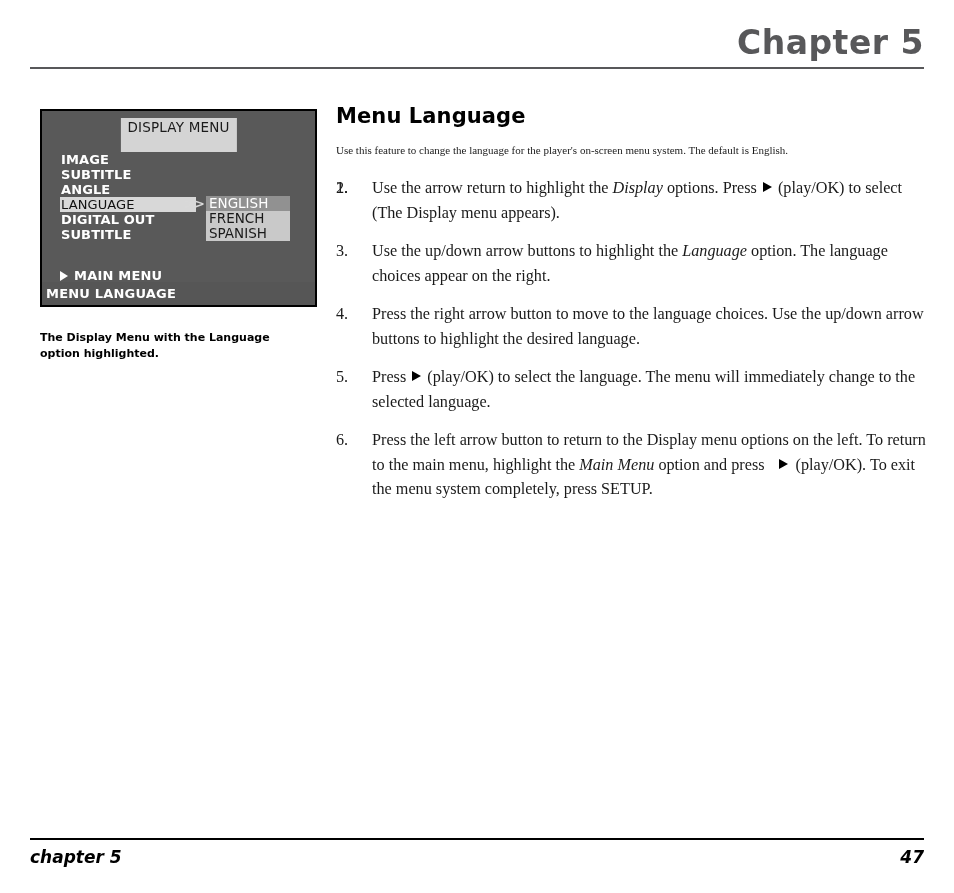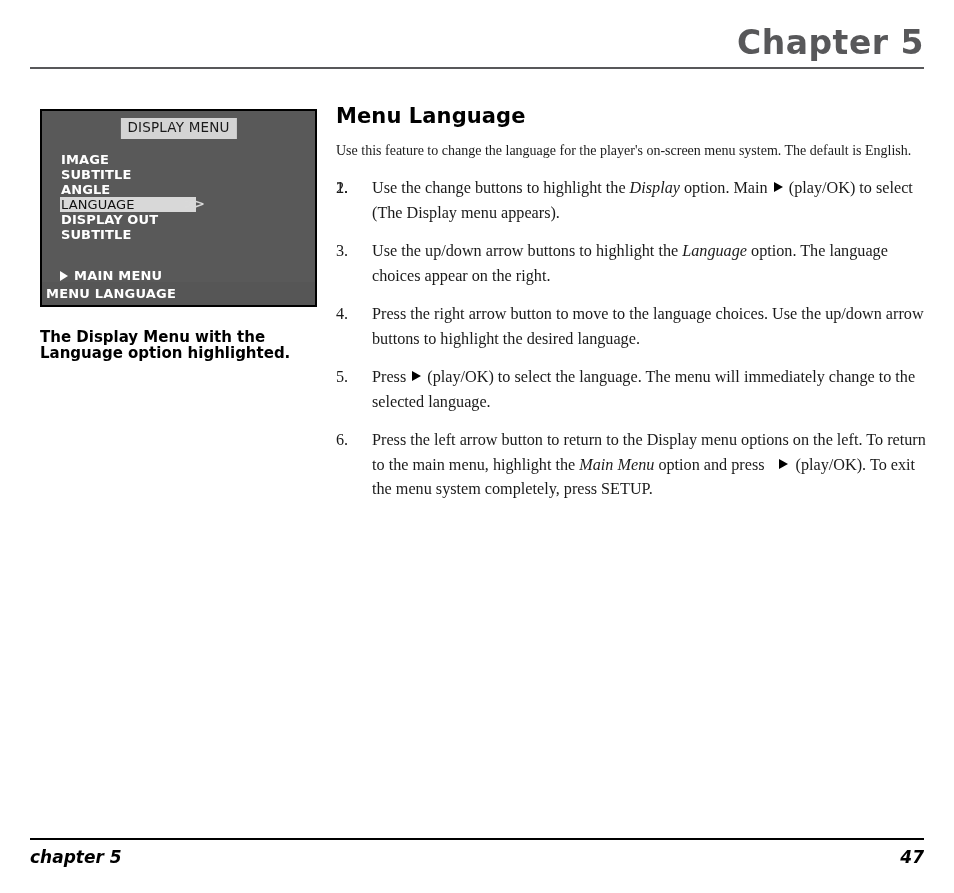--- a/index.html
+++ b/index.html
@@ -64,21 +64,21 @@
   .osd-title {
     position: absolute;
     left: 50%;
     transform: translateX(-50%);
     top: 7px;
     background: #d4d4d4;
     color: #1a1a1a;
     font-size: 13.5px;
     font-weight: normal;
     letter-spacing: 0.2px;
-    padding: 1px 7px 4px 7px;
+    padding: 1px 7px 17px 7px;
     white-space: nowrap;
   }
 
   .osd-list {
     position: absolute;
     left: 18px;
     top: 41px;
     width: 136px;
   }
   .osd-item {
@@ -168,21 +168,21 @@
     align-items: center;
     padding-left: 4px;
     box-sizing: border-box;
     white-space: nowrap;
   }
 
   .caption {
     margin-top: 23px;
     width: 256px;
     font-family: "DejaVu Sans", "Liberation Sans", sans-serif;
-    font-size: 15px;
+    font-size: 11px;
     font-weight: bold;
     line-height: 15.5px;
     color: #000000;
   }
 
   
   .article {
     position: absolute;
     left: 336px;
     top: 104px;
@@ -192,21 +192,21 @@
     margin: 0 0 11px 0;
     font-family: "DejaVu Sans", "Liberation Sans", sans-serif;
     font-size: 21px;
     font-weight: bold;
     letter-spacing: 0.1px;
     color: #000000;
     line-height: 25px;
   }
   .intro {
     margin: 0 0 15px 0;
-    font-size: 14px;
+    font-size: 11px;
     line-height: 21px;
     color: #1a1a1a;
   }
   ol.steps {
     margin: 0;
     padding: 0;
     list-style: none;
   }
   ol.steps li {
     position: relative;
@@ -273,26 +273,31 @@
 <div class="osd-wrap">
   <div class="osd">
 
     <div class="osd-title">DISPLAY MENU</div>
 
     <div class="osd-list">
       <div class="osd-item">IMAGE</div>
       <div class="osd-item">SUBTITLE</div>
       <div class="osd-item">ANGLE</div>
       <div class="osd-item selected">LANGUAGE</div>
-      <div class="osd-item">DISPLAY OUT</div>
+      <div class="osd-item">DIGITAL OUT</div>
       <div class="osd-item">SUBTITLE</div>
     </div>
 
     <div class="osd-chevrons">&gt;&gt;</div>
 
+    <div class="osd-choices">
+      <div class="osd-choice active">ENGLISH</div>
+      <div class="osd-choice">FRENCH</div>
+      <div class="osd-choice">SPANISH</div>
+    </div>
 
     <div class="osd-mainmenu">
       <span class="tri"></span>
       <span>MAIN MENU</span>
     </div>
 
     <div class="osd-status">MENU LANGUAGE</div>
   </div>
 
   <div class="caption">
@@ -304,21 +309,21 @@
 <div class="article">
   <h1>Menu Language</h1>
   <p class="intro">Use this feature to change the language for the player's on-screen menu system. The default is English.</p>
 
   <ol class="steps">
     <li>
       <span class="num">1.</span>
     </li>
 
     <li>
-      <span class="num">2.</span><span>Use the change buttons to highlight the </span><span class="ital">Display</span><span> option. Main </span><span class="play"></span><span> (play/OK) to select (The Display menu appears).</span>
+      <span class="num">2.</span><span>Use the arrow return to highlight the </span><span class="ital">Display</span><span> options. Press </span><span class="play"></span><span> (play/OK) to select (The Display menu appears).</span>
     </li>
 
     <li>
       <span class="num">3.</span><span>Use the up/down arrow buttons to highlight the </span><span class="ital">Language</span><span> option.  The language choices appear on the right.</span>
     </li>
 
     <li>
       <span class="num">4.</span><span>Press the right arrow button to move to the language choices. Use the up/down arrow buttons to highlight the desired language.</span>
     </li>
 

